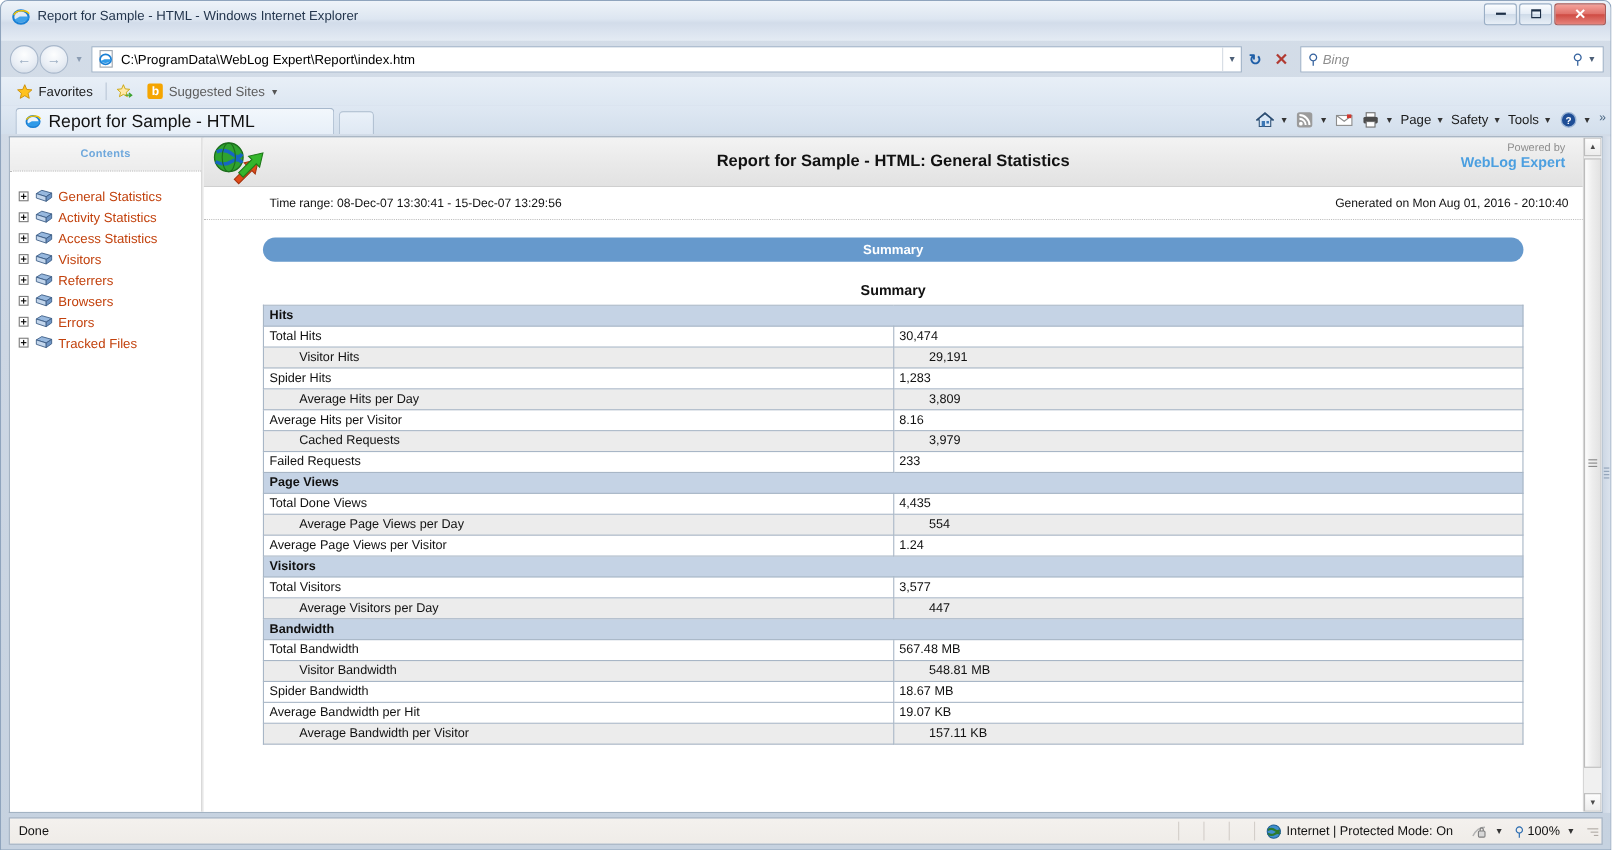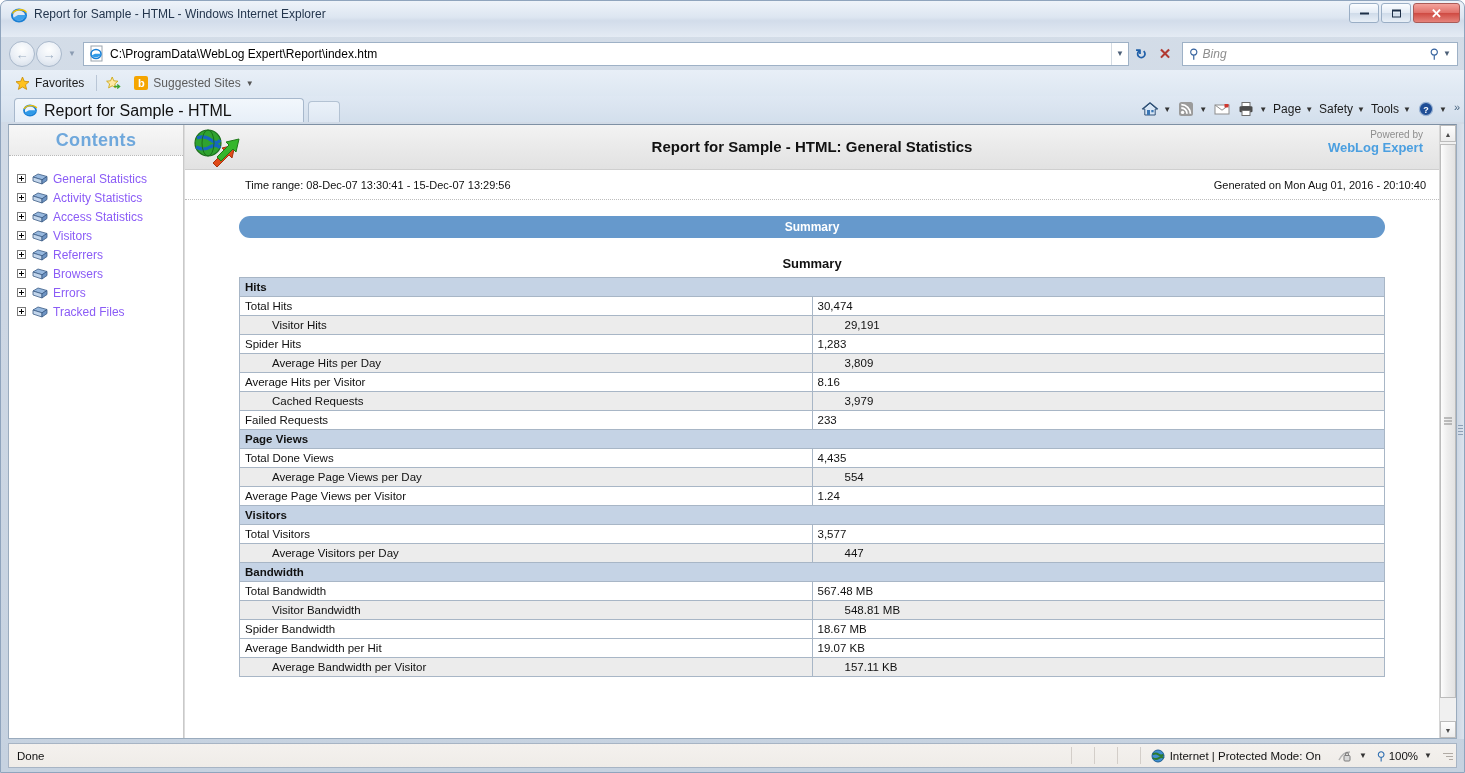--- a/index.html
+++ b/index.html
@@ -167,37 +167,37 @@
     border-right: 1px solid #c9c9c9;
     display: flex; flex-direction: column;
   }
   .sb-head {
     height: 31px;
     background: linear-gradient(180deg,#f7f7f7 0%, #ececec 100%);
     border-bottom: 1px dotted #b9b9b9;
     display: flex; align-items: center; justify-content: center;
   }
   .sb-head .t {
-    font-size: 18px; font-weight: bold; color: #6fa8dc;
+    font-size: 10px; font-weight: bold; color: #6fa8dc;
     letter-spacing: .3px;
   }
   .sb-tree { padding: 13px 0 0 8px; }
   .tree-item { display: flex; align-items: center; height: 19px; }
   .expander {
     width: 9px; height: 9px; border: 1px solid #7b7b7b; background: #fff;
     position: relative; margin-right: 6px; flex: none;
   }
   .expander::before {
     content:''; position:absolute; left:1px; right:1px; top:3px; height:1px; background:#000;
   }
   .expander::after {
     content:''; position:absolute; top:1px; bottom:1px; left:3px; width:1px; background:#000;
   }
   .book { width: 16px; height: 13px; margin-right: 5px; flex: none; position: relative; }
-  .tree-label { font-size: 12px; color: #8b5cf6; }
+  .tree-label { font-size: 12px; color: #c2410c; }
 
   .frame {
     flex: 1; position: relative; background: #fff;
     border-left: 1px solid #dcdcdc;
     overflow: hidden;
   }
   .framebody { position: absolute; left:0; top:0; right: 17px; bottom: 0; overflow: hidden; background:#fff;}
 
   .rpt-head {
     height: 45px; position: relative;

